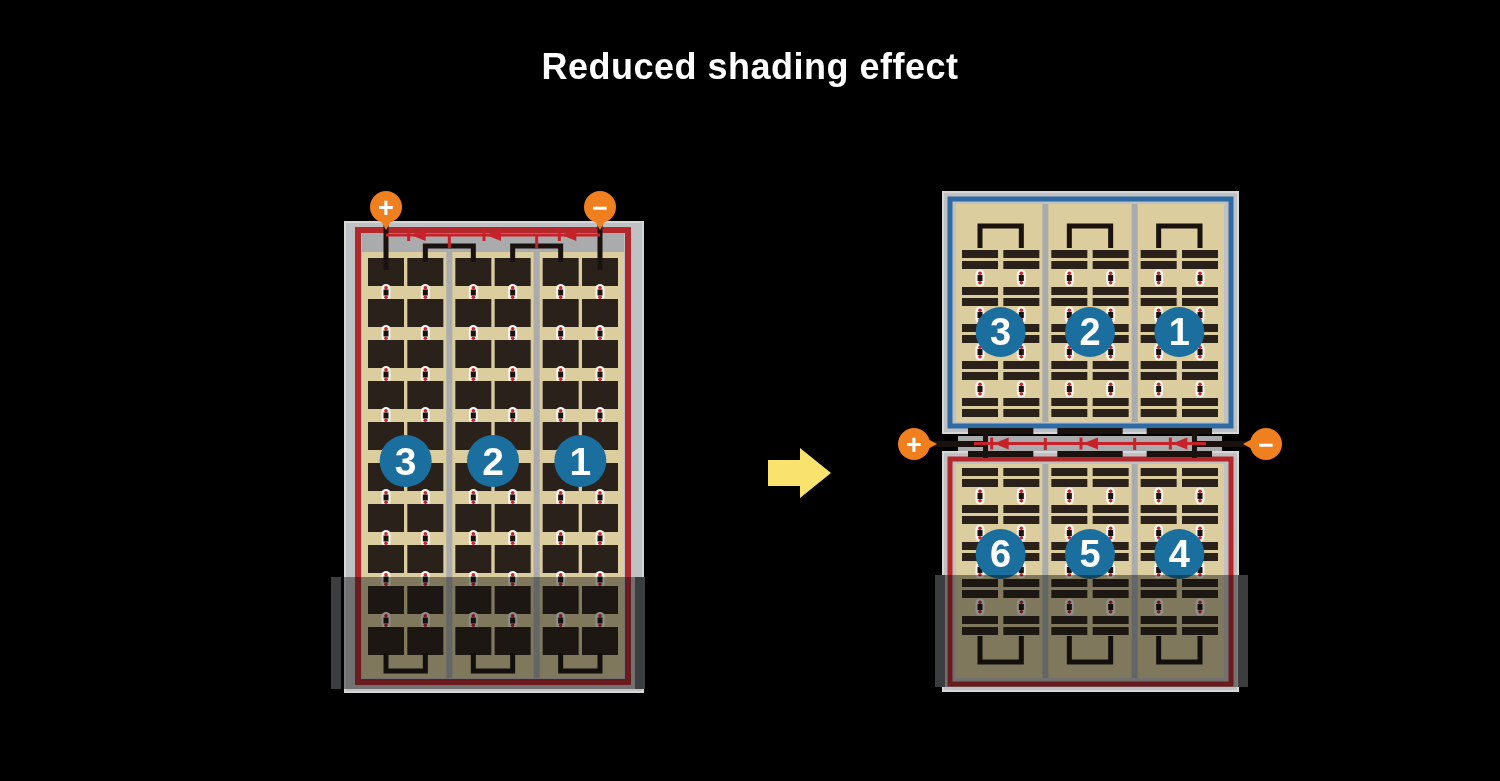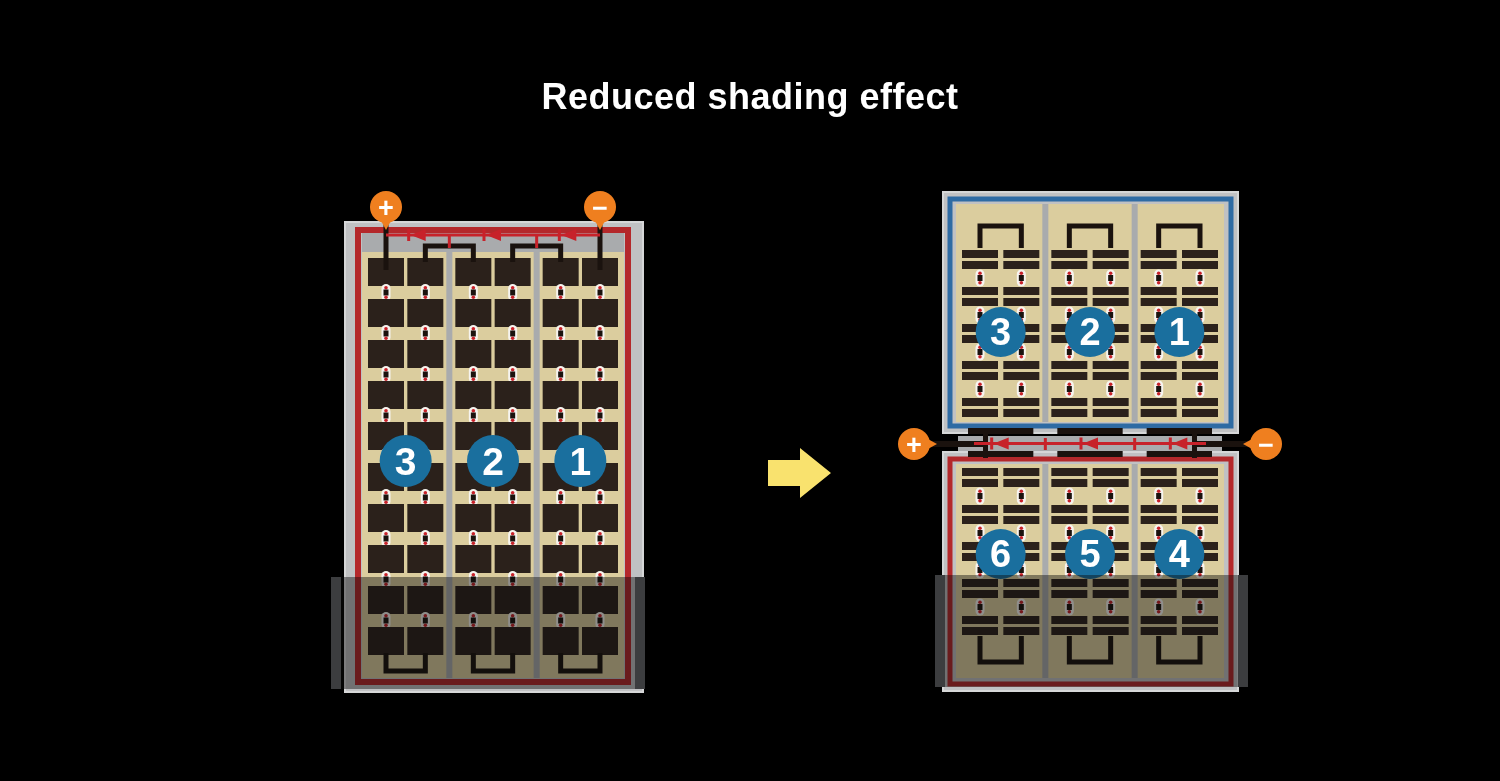--- a/index.html
+++ b/index.html
@@ -1,18 +1,18 @@
 <!DOCTYPE html>
 <html><head>
 <meta charset="utf-8">
 <style>
   html,body{margin:0;padding:0;background:#000;}
   #stage{position:relative;width:1500px;height:781px;background:#000;overflow:hidden;
          font-family:"Liberation Sans",sans-serif;}
-  .title{position:absolute;top:76px;left:0;width:100%;text-align:center;
+  .title{position:absolute;top:46px;left:0;width:100%;text-align:center;
          color:#fff;font-size:36px;font-weight:800;letter-spacing:.5px;}
   #diagram-svg{position:absolute;left:0;top:0;}
   text{font-family:"Liberation Sans",sans-serif;}
 </style>
 </head>
 <body>
 
 <div id="stage">
   <div class="title">Reduced shading effect</div>
   <svg id="diagram-svg" width="1500" height="781" viewBox="0 0 1500 781">

